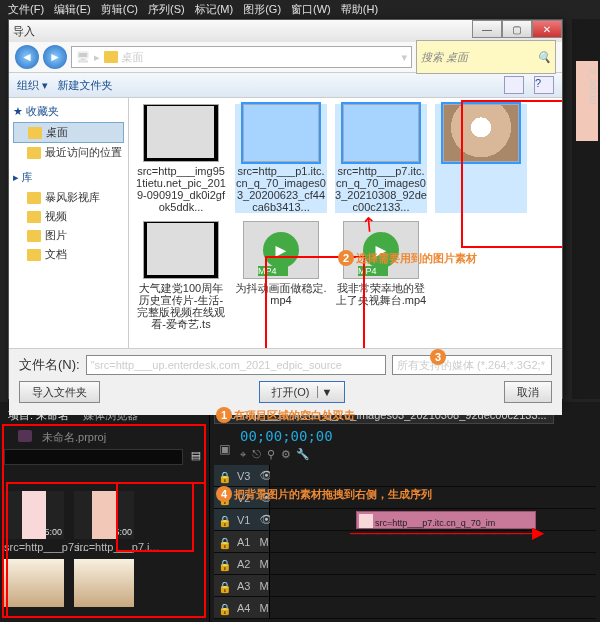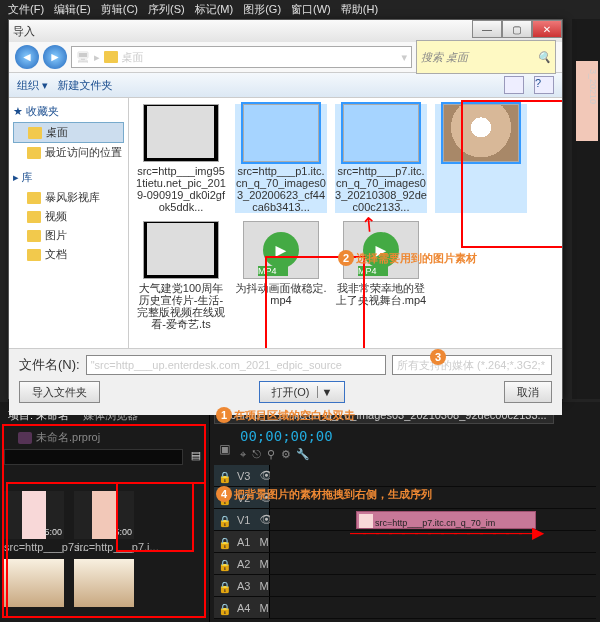--- a/index.html
+++ b/index.html
@@ -49,21 +49,21 @@
 .row label{font-size:13px;color:#333}
 .combo{flex:1;height:20px;border:1px solid #888;background:#fff;padding:0 4px;font-size:11px;display:flex;align-items:center}
 .btn{height:22px;padding:0 12px;border:1px solid #888;background:linear-gradient(#fafafa,#ddd);font-size:11px;color:#333;display:flex;align-items:center;gap:3px}
 .btn.primary{border:1.5px solid #3972c4}
 .btn .dd{border-left:1px solid #888;padding-left:4px;margin-left:4px}
 .panel{position:absolute;top:402px;left:0;right:0;bottom:0;background:#1a1a1a;display:flex}
 .projpanel{width:210px;border-right:1px solid #000;padding:4px;position:relative}
 .tabs{display:flex;gap:6px;font-size:11px;margin-bottom:4px}
 .tab{padding:2px 4px;color:#aaa}
 .tab.active{color:#ddd;border-bottom:1px solid #888}
-.projname{color:#888;margin:4px 0 4px 14px;display:flex;align-items:center;gap:4px}
+.projname{color:#888;margin:4px 0 4px 14px;display:flex;align-items:flex-start;gap:10px}
 .pricon{display:inline-block;width:14px;height:12px;background:#535;border-radius:2px}
 .bins{display:flex;flex-wrap:wrap;gap:6px;margin-top:26px}
 .bin{width:64px;text-align:center;font-size:9px;color:#bbb}
 .binthumb{width:60px;height:48px;background:#333;margin-bottom:2px;position:relative}
 .binthumb.p1{background:linear-gradient(90deg,#222 0 30%,#f8d8d8 30% 70%,#222 70%)}
 .binthumb.p2{background:linear-gradient(90deg,#222 0 30%,#f2c8b8 30% 70%,#222 70%)}
 .binthumb.dog{background:linear-gradient(#f8f0e0,#c8a880)}
 .dur{position:absolute;bottom:2px;right:2px;color:#ddd;font-size:9px}
 .redbox3{position:absolute;border:2px solid red;top:22px;left:2px;width:204px;height:194px;pointer-events:none}
 .redbox4{position:absolute;border:2px solid red;top:80px;left:116px;width:78px;height:70px;pointer-events:none}

